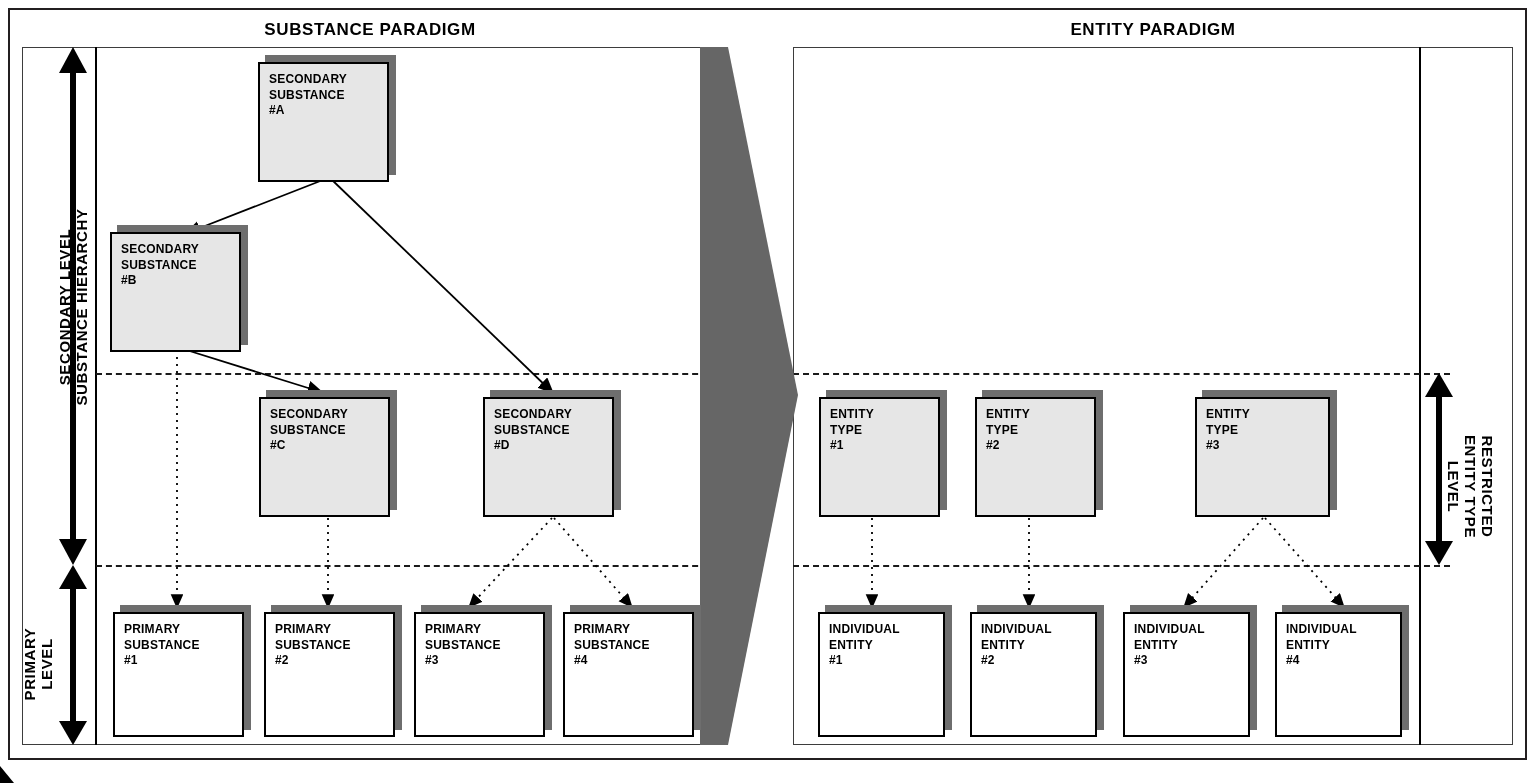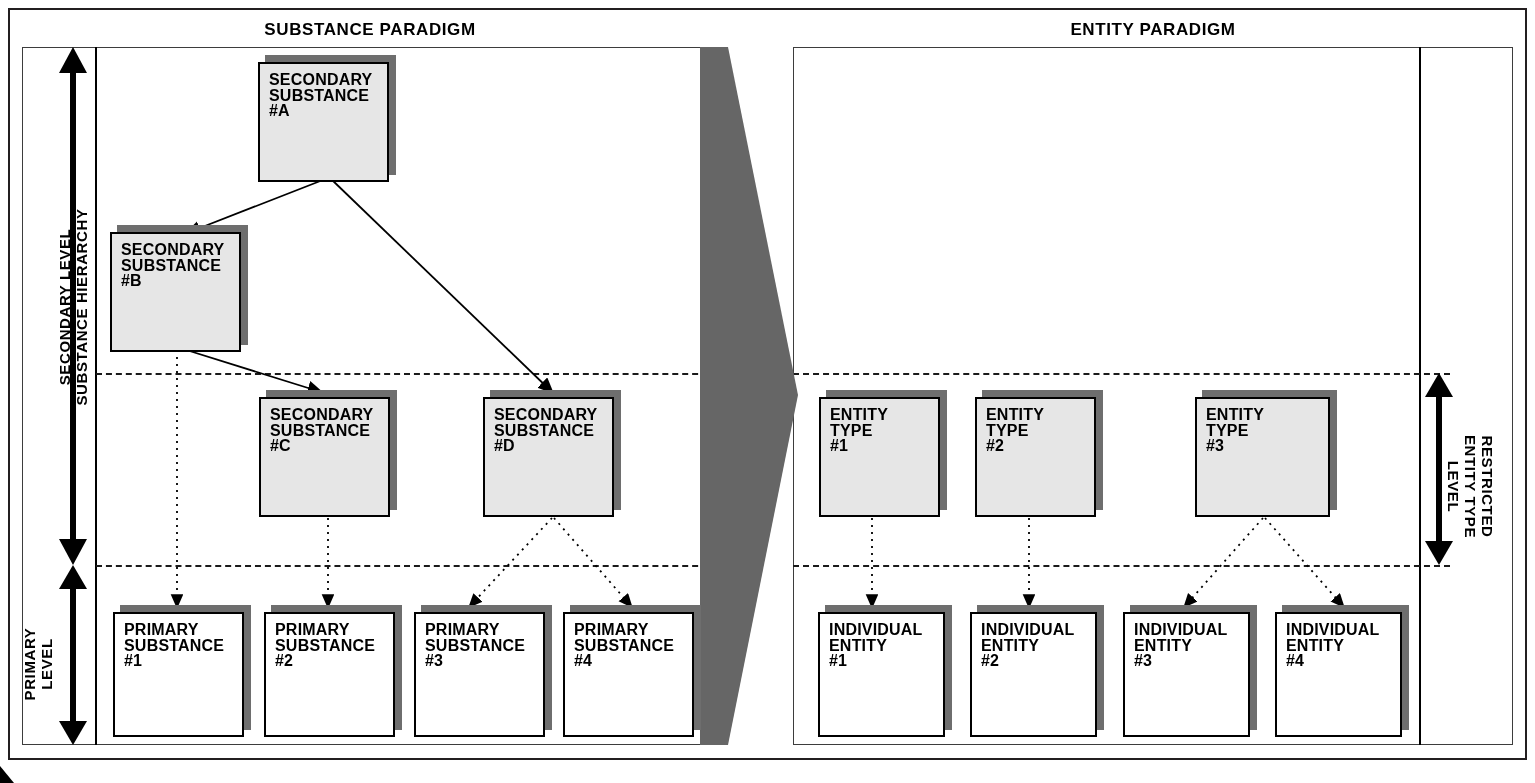--- a/index.html
+++ b/index.html
@@ -29,21 +29,21 @@
   #dash-upper-left{left:96px;top:373px;width:622px;}
   #dash-upper-right{left:793px;top:373px;width:657px;}
   #dash-lower-left{left:96px;top:565px;width:622px;}
   #dash-lower-right{left:793px;top:565px;width:657px;}
 
   
   #big-arrow{position:absolute;left:700px;top:47px;width:100px;height:698px;}
 
   
   .node{position:absolute;box-sizing:border-box;border:2.2px solid #000;background:#e6e6e6;
-        padding:8px 10px 0 9px;font-weight:bold;font-size:16px;line-height:15.5px;color:#000;
+        padding:8px 10px 0 9px;font-weight:bold;font-size:12px;line-height:15.5px;color:#000;
         letter-spacing:0.2px;}
   .node.white{background:#ffffff;}
   .node .ln{display:block;white-space:nowrap;}
   
   .shadow{position:absolute;background:#6e6e6e;}
 
   
   .axis-arrow{position:absolute;}
   .axis-label{position:absolute;font-weight:bold;font-size:15px;letter-spacing:0.6px;color:#000;
               white-space:nowrap;line-height:17px;text-align:center;}

